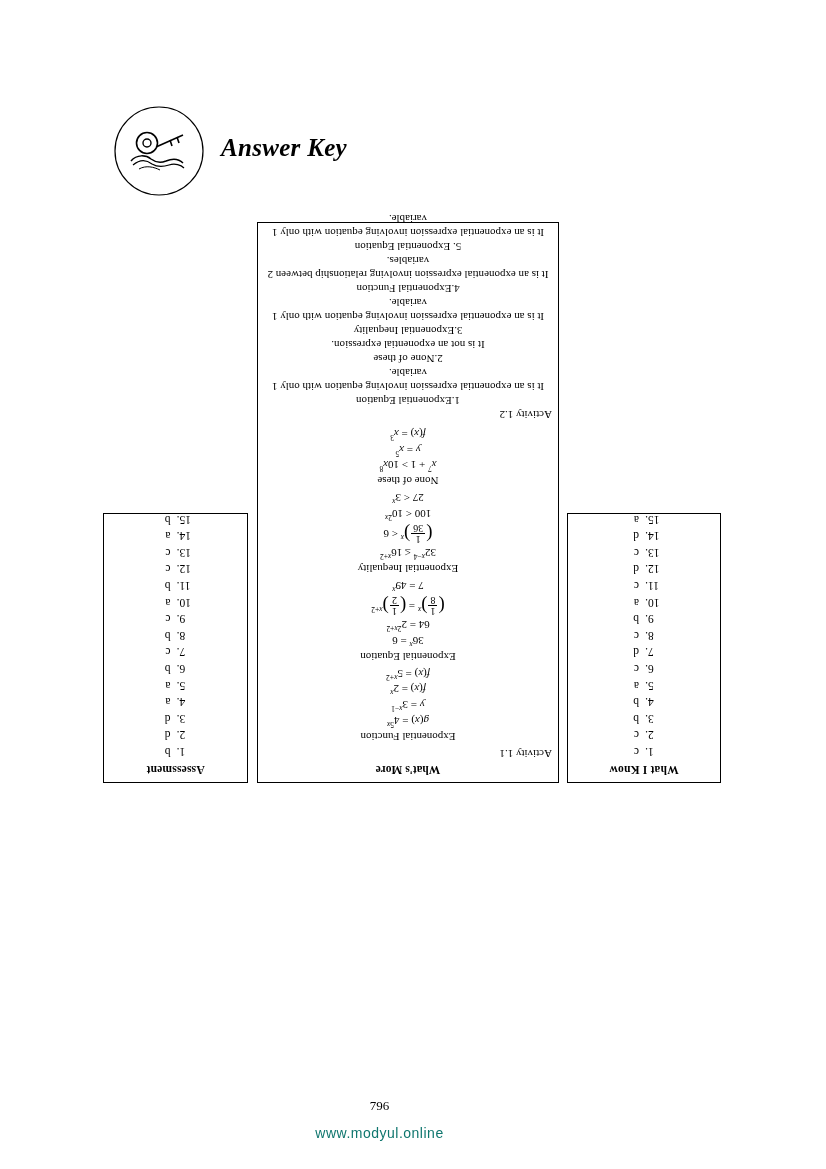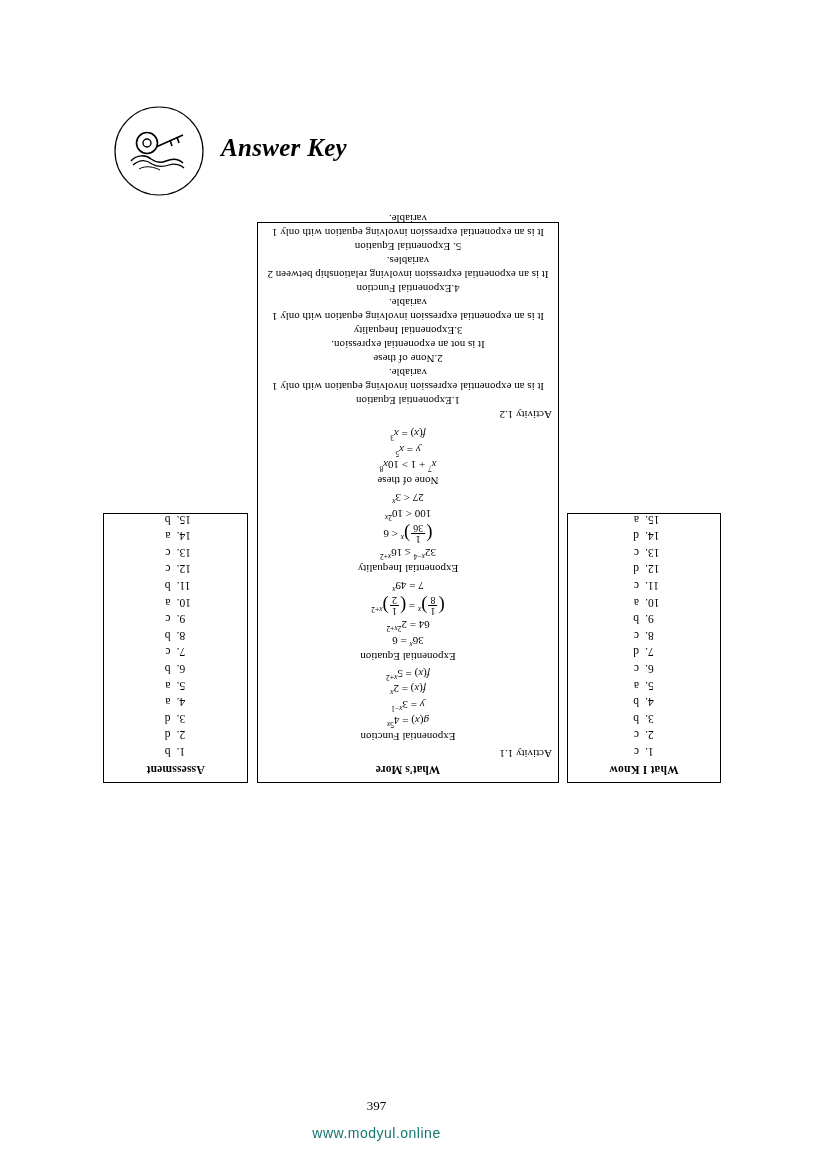--- a/index.html
+++ b/index.html
@@ -13,20 +13,21 @@
     position: relative;
     font-family: "Liberation Serif", serif;
     color: #000000;
     overflow: hidden;
   }
   .page {
     position: absolute;
     left: 0; top: 0;
     width: 753px;
     height: 1169px;
+    padding-left: 6px;
   }
 
   
   .key-badge {
     position: absolute;
     left: 113px;
     top: 105px;
     width: 92px;
     height: 92px;
   }
@@ -337,16 +338,16 @@
         <div class="wm-item-text">It is an exponential expression involving relationship between 2 variables.</div>
 
         <div class="wm-item-text">
           <span>5.</span> <span>Exponential Equation</span>
         </div>
         <div class="wm-item-text">It is an exponential expression involving equation with only 1 variable.</div>
       </div>
     </div>
   </div>
 
-  <div class="page-number">397</div>
+  <div class="page-number">796</div>
   <div class="watermark">www.modyul.online</div>
 
 </div>
 
 </body></html>

